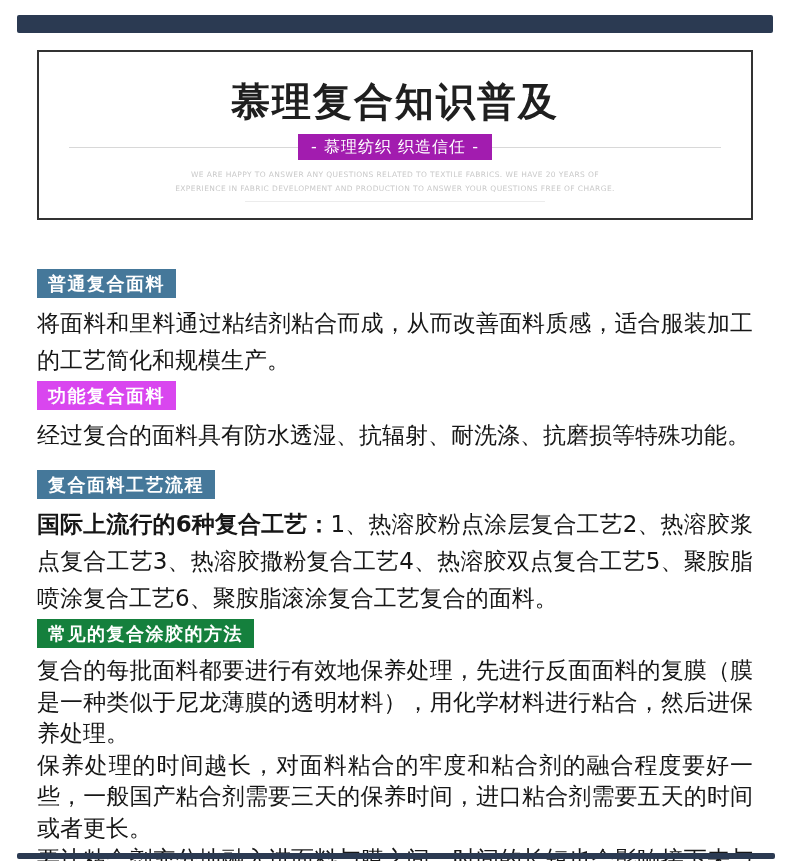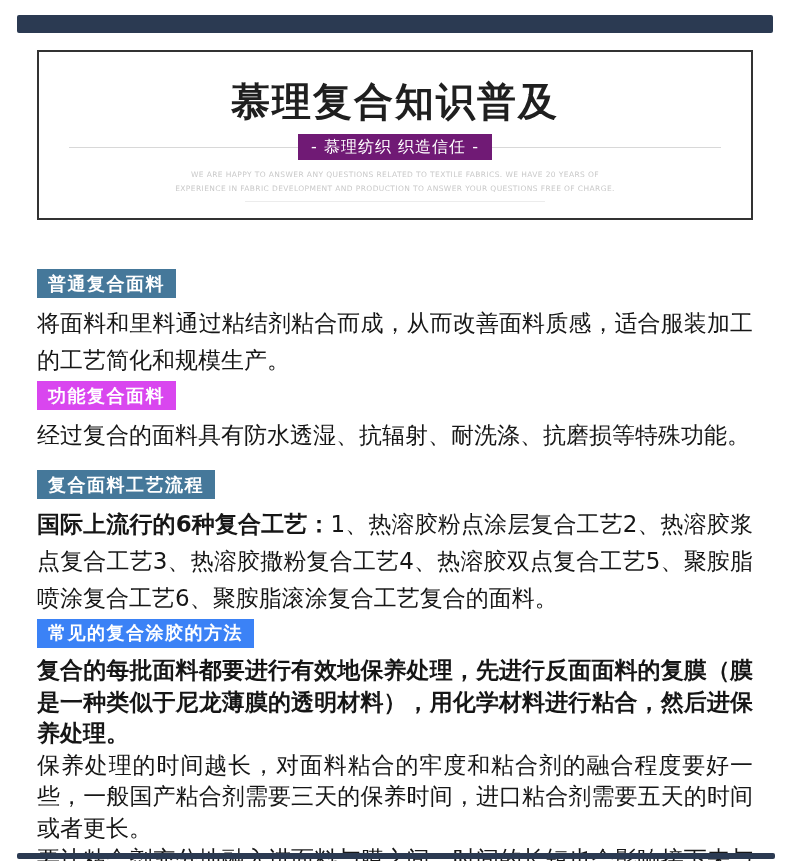--- a/index.html
+++ b/index.html
@@ -44,33 +44,33 @@
     display:inline-block;color:#ffffff;
     font-family:"DejaVu Serif","Liberation Serif",serif;
     font-weight:bold;font-size:18px;line-height:21px;
     padding:4px 11px 4px 11px;letter-spacing:1.5px;
   }
   .para{
     margin:7px 0 0 0;color:#161616;font-size:23px;line-height:37px;
     text-align:justify;
   }
   .s4 .para{line-height:31.5px;margin:0;}
-  .s4 .para.first{margin-top:7px;font-weight:bold;}
+  .s4 .para.first{margin-top:7px;}
   .lead{font-weight:bold;}
 </style>
 </head>
 <body>
 
 <div class="bar-top" style="background: rgb(43, 58, 82);"></div>
 
 <div class="hbox">
   <div class="title">慕理复合知识普及</div>
   <div class="brand-row">
     <div class="line"></div>
-    <div class="brand" style="background: #701a75;">- 慕理纺织 织造信任 -</div>
+    <div class="brand" style="background: #a21caf;">- 慕理纺织 织造信任 -</div>
     <div class="line"></div>
   </div>
   <div class="tagline">
     <div>WE ARE HAPPY TO ANSWER ANY QUESTIONS RELATED TO TEXTILE FABRICS. WE HAVE 20 YEARS OF</div>
     <div>EXPERIENCE IN FABRIC DEVELOPMENT AND PRODUCTION TO ANSWER YOUR QUESTIONS FREE OF CHARGE.</div>
   </div>
   <div class="faint-line"></div>
 </div>
 
 <div class="content">
@@ -84,21 +84,21 @@
     <span class="badge" style="background: #d946ef;">功能复合面料</span>
     <p class="para">经过复合的面料具有防水透湿、抗辐射、耐洗涤、抗磨损等特殊功能。</p>
   </section>
 
   <section style="margin-top:16px;">
     <span class="badge" style="background: rgb(69, 120, 154);">复合面料工艺流程</span>
     <p class="para"><span class="lead">国际上流行的6种复合工艺：</span><span>1、热溶胶粉点涂层复合工艺2、热溶胶浆点复合工艺3、热溶胶撒粉复合工艺4、热溶胶双点复合工艺5、聚胺脂喷涂复合工艺6、聚胺脂滚涂复合工艺复合的面料。</span></p>
   </section>
 
   <section class="s4" style="margin-top:2px;">
-    <span class="badge" style="background: #3b82f6; font-family: Liberation Serif, serif;">常见的复合涂胶的方法</span>
+    <span class="badge" style="background: #15803d;">常见的复合涂胶的方法</span>
     <p class="para first">复合的每批面料都要进行有效地保养处理，先进行反面面料的复膜（膜是一种类似于尼龙薄膜的透明材料），用化学材料进行粘合，然后进保养处理。</p>
     <p class="para">保养处理的时间越长，对面料粘合的牢度和粘合剂的融合程度要好一些，一般国产粘合剂需要三天的保养时间，进口粘合剂需要五天的时间或者更长。</p>
     <p class="para">要让粘合剂充分地融入进面料与膜之间，时间的长短也会影响接下来与正面面料粘合的效果。</p>
   </section>
 
 </div>
 
 <div class="bar-bottom" style="background: rgb(43, 58, 82);"></div>
 
 </body></html>

